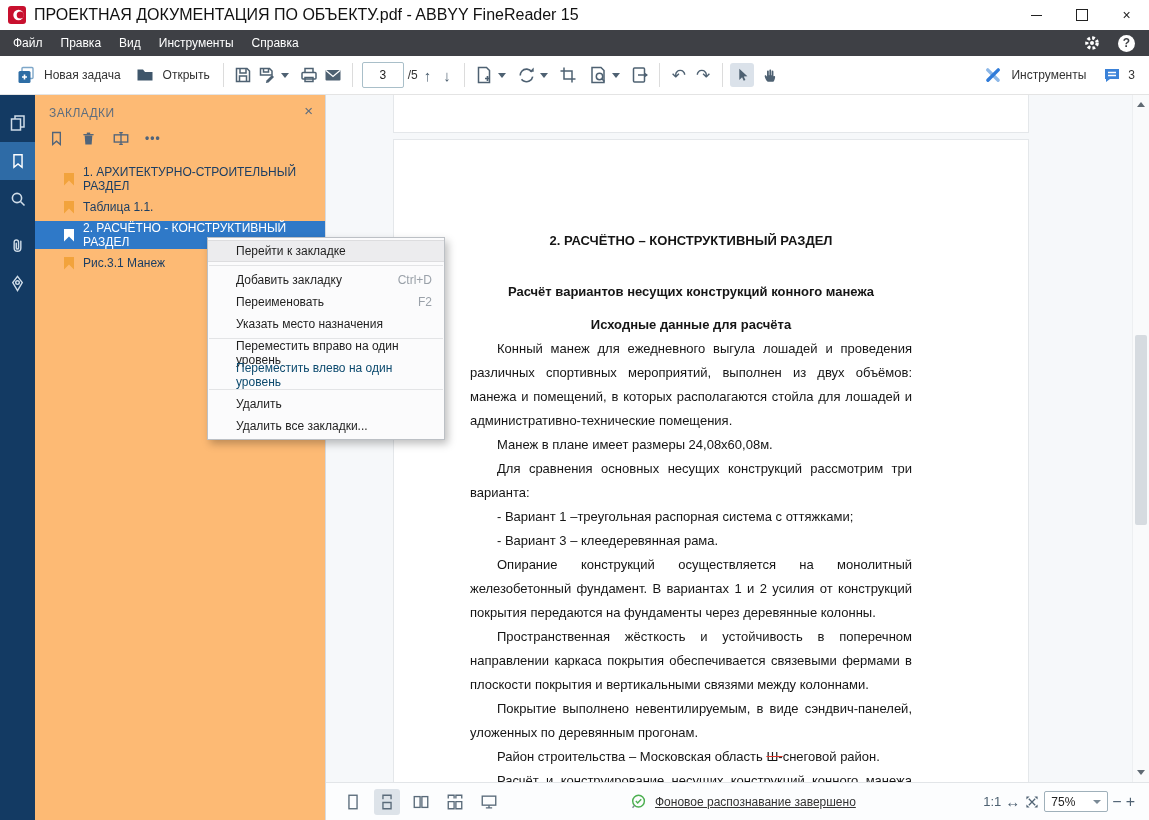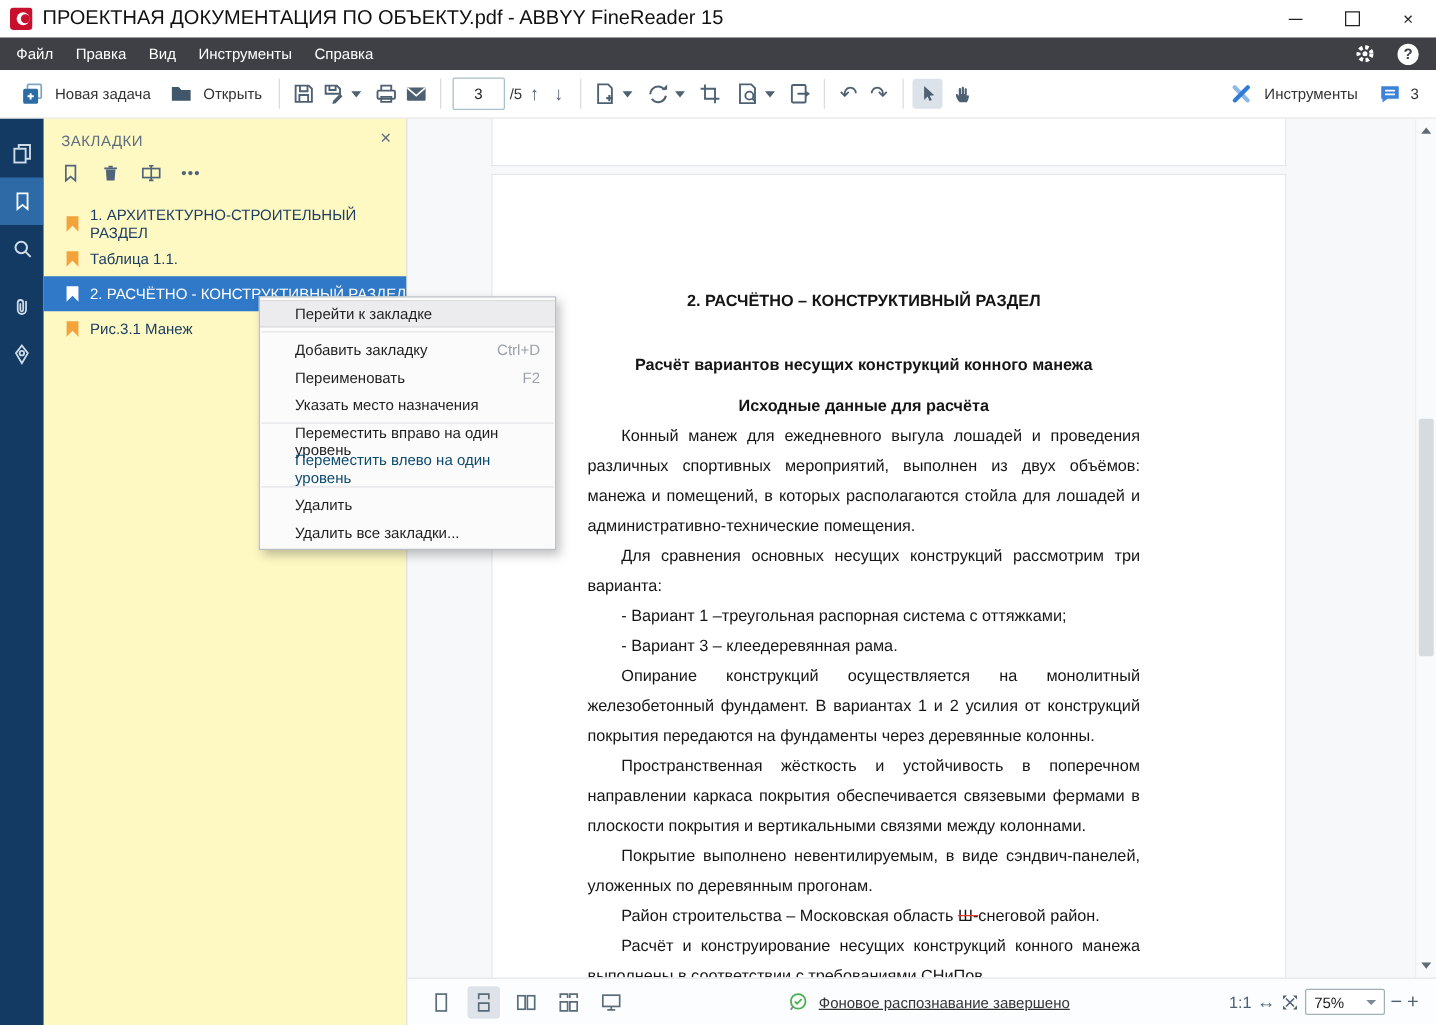--- a/index.html
+++ b/index.html
@@ -30,27 +30,27 @@
   .arrowglyph{font-size:15px;color:#4e6172;padding:0 6px;}
   .undoredo{font-size:17px;color:#4e6172;padding:0 5px;}
   .toolbar-right{margin-left:auto;display:flex;align-items:center;gap:8px;padding-right:14px;}
   .comments{display:flex;align-items:center;gap:4px;}
   
   .rail{position:absolute;left:0;top:95px;width:35px;bottom:0;background:#133a63;display:flex;flex-direction:column;align-items:center;padding-top:9px;box-sizing:border-box;}
   .rail-item{width:35px;height:38px;display:flex;align-items:center;justify-content:center;color:#cfdce8;}
   .rail-item.sel{background:#2e6ba6;color:#fff;}
   .rail-gap{height:8px;}
   
-  .panel{position:absolute;left:35px;top:95px;width:291px;bottom:0;background:#fef9c3;border-right:1px solid #d7dbe0;box-sizing:border-box;}
+  .panel{position:absolute;left:35px;top:95px;width:291px;bottom:0;background:#fdba74;border-right:1px solid #d7dbe0;box-sizing:border-box;}
   .panel-title{position:absolute;left:14px;top:11px;font-size:12px;color:#5d6d7e;letter-spacing:.4px;}
   .panel-close{position:absolute;right:12px;top:7px;font-size:15px;color:#5d6d7e;}
   .panel-tools{position:absolute;left:13px;top:34px;display:flex;align-items:center;gap:15px;color:#50647a;}
   .panel-more{font-size:12px;font-weight:bold;color:#50647a;letter-spacing:1px;}
   .bm-list{position:absolute;left:0;right:0;top:70px;}
-  .bm-item{height:28px;display:flex;align-items:center;gap:9px;padding-left:18px;font-size:12px;color:#1c3e63;}
+  .bm-item{height:28px;display:flex;align-items:center;gap:9px;padding-left:29px;font-size:12px;color:#1c3e63;}
   .bm-item.sel{background:#2f79c8;color:#fff;}
   .bm-glyph{width:10px;height:13px;background:#f2a33c;clip-path:polygon(0 0,100% 0,100% 100%,50% 62%,0 100%);flex:none;}
   .bm-item.sel .bm-glyph{background:#fff;}
   
   .cmenu{position:absolute;left:207px;top:237px;width:238px;background:#fbfbfc;border:1px solid #bcc0c5;box-shadow:3px 4px 8px rgba(0,0,0,.25);padding:2px 0;font-size:12px;color:#1f1f1f;z-index:20;box-sizing:border-box;}
   .cm-item{height:22px;display:flex;align-items:center;justify-content:space-between;padding:0 12px 0 28px;}
   .cm-item.hover{background:#ececee;border-top:1px solid #dddddf;border-bottom:1px solid #dddddf;height:20px;}
   .cm-item.disabled{color:#0c4a6e;justify-content:flex-end;}
   .cm-shortcut{color:#9aa1a9;}
   .cm-sep{border-top:1px solid #e3e4e6;margin:3px 1px;}
@@ -354,20 +354,21 @@
 </div>
 
 <div class="docarea">
   <div class="page-prev"></div>
   <div class="page">
     <div class="page-content">
       <div class="doc-h h1m">2.  РАСЧЁТНО – КОНСТРУКТИВНЫЙ  РАЗДЕЛ</div>
       <div class="doc-h h2m">Расчёт вариантов несущих конструкций конного  манежа</div>
       <div class="doc-h">Исходные данные для расчёта</div>
       <p>Конный манеж для ежедневного выгула лошадей и проведения различных спортивных мероприятий, выполнен из двух объёмов: манежа и помещений, в которых располагаются стойла для лошадей и административно-технические помещения.</p>
+      <p>Манеж в плане имеет размеры 24,08х60,08м.</p>
       <p>Для сравнения основных несущих конструкций рассмотрим три варианта:</p>
       <p class="list">- Вариант 1 –треугольная распорная система  с оттяжками;</p>
       <p class="list">- Вариант 3 – клеедеревянная рама.</p>
       <p>Опирание конструкций осуществляется на монолитный железобетонный фундамент. В вариантах 1 и 2 усилия от конструкций покрытия передаются на фундаменты через деревянные колонны.</p>
       <p>Пространственная жёсткость и устойчивость в поперечном направлении каркаса покрытия обеспечивается связевыми фермами в плоскости покрытия и вертикальными связями между колоннами.</p>
       <p>Покрытие выполнено невентилируемым, в виде сэндвич-панелей, уложенных по деревянным прогонам.</p>
       <p><span>Район строительства – Московская область </span><span class="struck">Ш-</span><span>снеговой район.</span></p>
       <p>Расчёт и конструирование несущих конструкций конного манежа выполнены в соответствии с требованиями СНиПов.</p>
     </div>
   </div>

